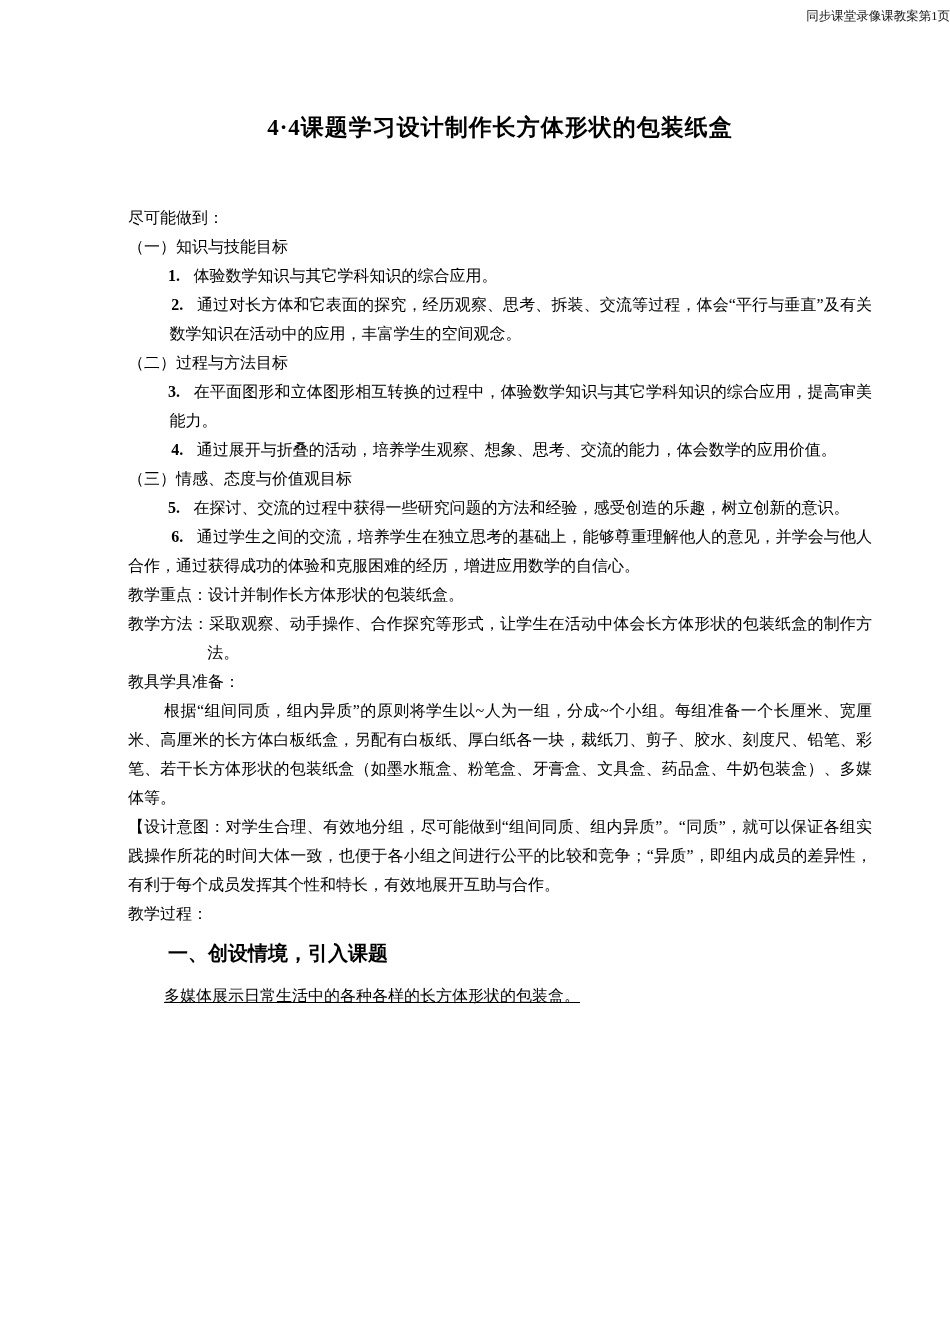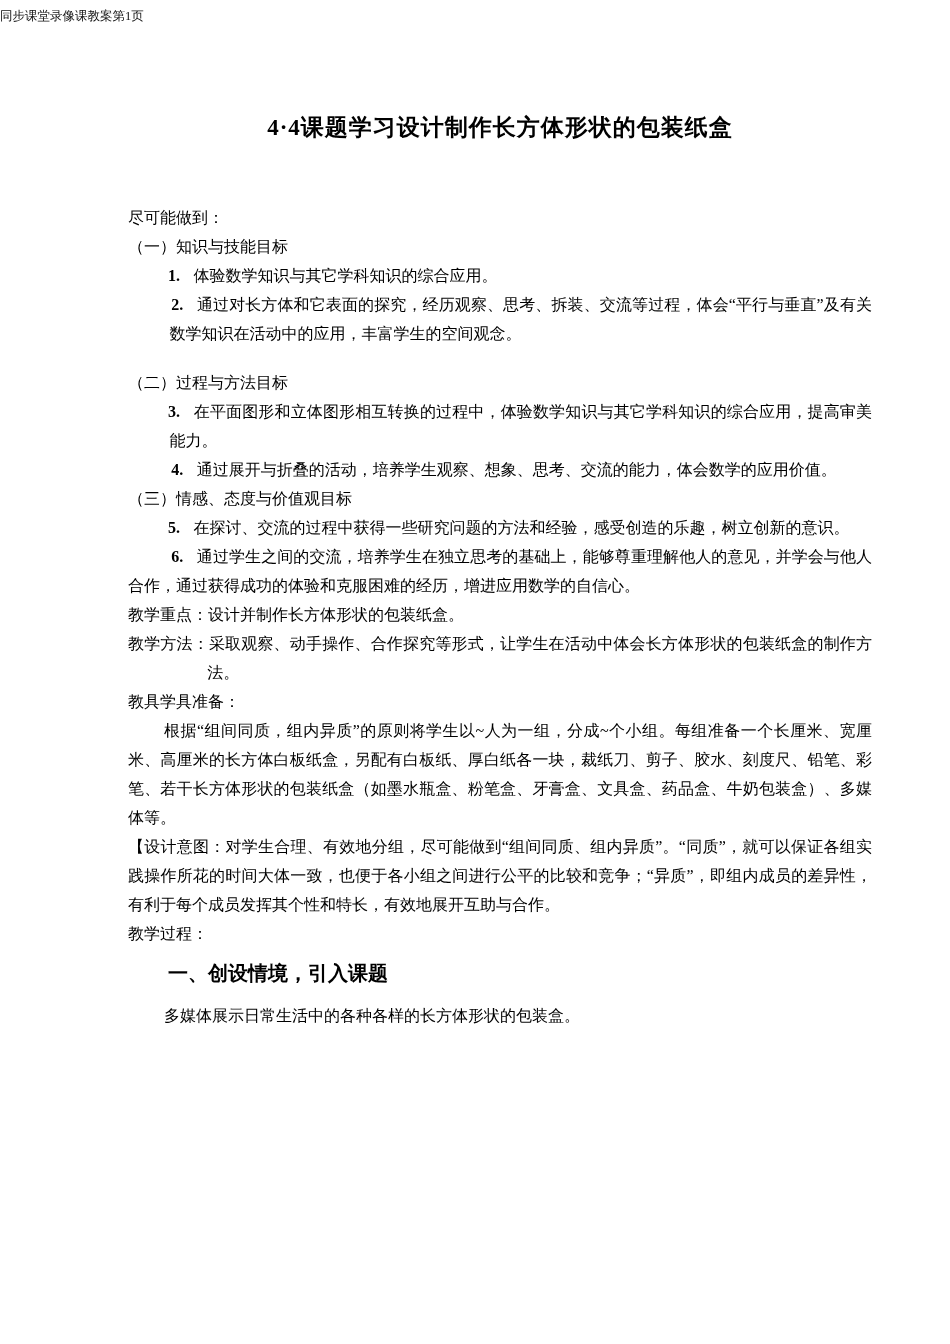--- a/index.html
+++ b/index.html
@@ -17,21 +17,21 @@
     box-sizing: border-box;
     padding: 8px 78px 0 128px;
     overflow: hidden;
     background: #ffffff;
   }
   .header {
     position: absolute;
     top: 8px;
     left: 0;
     width: 950px;
-    text-align: left;
+    text-align: right;
     font-size: 12.5px;
     line-height: 16px;
     color: #111;
   }
   .title {
     margin: 104px 0 0 0;
     font-size: 23px;
     line-height: 31px;
     font-weight: 700;
     text-align: center;
@@ -62,28 +62,28 @@
 <body>
 
 <div class="page">
   <div class="header">同步课堂录像课教案第1页</div>
   <h1 class="title">4·4课题学习设计制作长方体形状的包装纸盒</h1>
   <div class="doc-body" id="doc-body">
       <div class="block p" style="padding-left: 0px; text-indent: 0px;">尽可能做到：</div>
       <div class="block p" style="padding-left: 0px; text-indent: 0px;">（一）知识与技能目标</div>
       <div class="block p" style="padding-left: 41.6px; text-indent: -1.6px;"><span class="num">1.</span><span>体验数学知识与其它学科知识的综合应用。</span></div>
       <div class="block p" style="padding-left: 41.6px; text-indent: 1.6px;"><span class="num">2.</span><span>通过对长方体和它表面的探究，经历观察、思考、拆装、交流等过程，体会“平行与垂直”及有关数学知识在活动中的应用，丰富学生的空间观念。</span></div>
-      <div class="block p" style="padding-left: 0px; text-indent: 0px; margin-top: 20px;">（二）过程与方法目标</div>
+      <div class="block p" style="padding-left: 0px; text-indent: 0px;">（二）过程与方法目标</div>
       <div class="block p" style="padding-left: 41.6px; text-indent: -1.6px;"><span class="num">3.</span><span>在平面图形和立体图形相互转换的过程中，体验数学知识与其它学科知识的综合应用，提高审美能力。</span></div>
       <div class="block p" style="padding-left: 41.6px; text-indent: 1.6px;"><span class="num">4.</span><span>通过展开与折叠的活动，培养学生观察、想象、思考、交流的能力，体会数学的应用价值。</span></div>
       <div class="block p" style="padding-left: 0px; text-indent: 0px;">（三）情感、态度与价值观目标</div>
       <div class="block p" style="padding-left: 0px; text-indent: 40px;"><span class="num">5.</span><span>在探讨、交流的过程中获得一些研究问题的方法和经验，感受创造的乐趣，树立创新的意识。</span></div>
       <div class="block p" style="padding-left: 0px; text-indent: 43.2px;"><span class="num">6.</span><span>通过学生之间的交流，培养学生在独立思考的基础上，能够尊重理解他人的意见，并学会与他人合作，通过获得成功的体验和克服困难的经历，增进应用数学的自信心。</span></div>
       <div class="block p" style="padding-left: 0px; text-indent: 0px;">教学重点：设计并制作长方体形状的包装纸盒。</div>
       <div class="block p" style="padding-left: 79.2px; text-indent: -79.2px;">教学方法：采取观察、动手操作、合作探究等形式，让学生在活动中体会长方体形状的包装纸盒的制作方法。</div>
       <div class="block p" style="padding-left: 0px; text-indent: 0px;">教具学具准备：</div>
       <div class="block p" style="padding-left: 0px; text-indent: 36px;">根据“组间同质，组内异质”的原则将学生以~人为一组，分成~个小组。每组准备一个长厘米、宽厘米、高厘米的长方体白板纸盒，另配有白板纸、厚白纸各一块，裁纸刀、剪子、胶水、刻度尺、铅笔、彩笔、若干长方体形状的包装纸盒（如墨水瓶盒、粉笔盒、牙膏盒、文具盒、药品盒、牛奶包装盒）、多媒体等。</div>
       <div class="block p" style="padding-left: 0px; text-indent: 0px;">【设计意图：对学生合理、有效地分组，尽可能做到“组间同质、组内异质”。“同质”，就可以保证各组实践操作所花的时间大体一致，也便于各小组之间进行公平的比较和竞争；“异质”，即组内成员的差异性，有利于每个成员发挥其个性和特长，有效地展开互助与合作。</div>
       <div class="block p" style="padding-left: 0px; text-indent: 0px;">教学过程：</div>
       <div class="block h2" style="padding-left: 40px; text-indent: 0px;">一、创设情境，引入课题</div>
-      <div class="block p" style="padding-left: 0px; text-indent: 36px;">多媒体展示日常生活中的各种各样的长方体形状的包装盒。</div>
+      <div class="block p" style="padding-left: 0px; text-indent: 36px; text-decoration: underline;">多媒体展示日常生活中的各种各样的长方体形状的包装盒。</div>
     </div>
 </div>
 
 </body></html>

